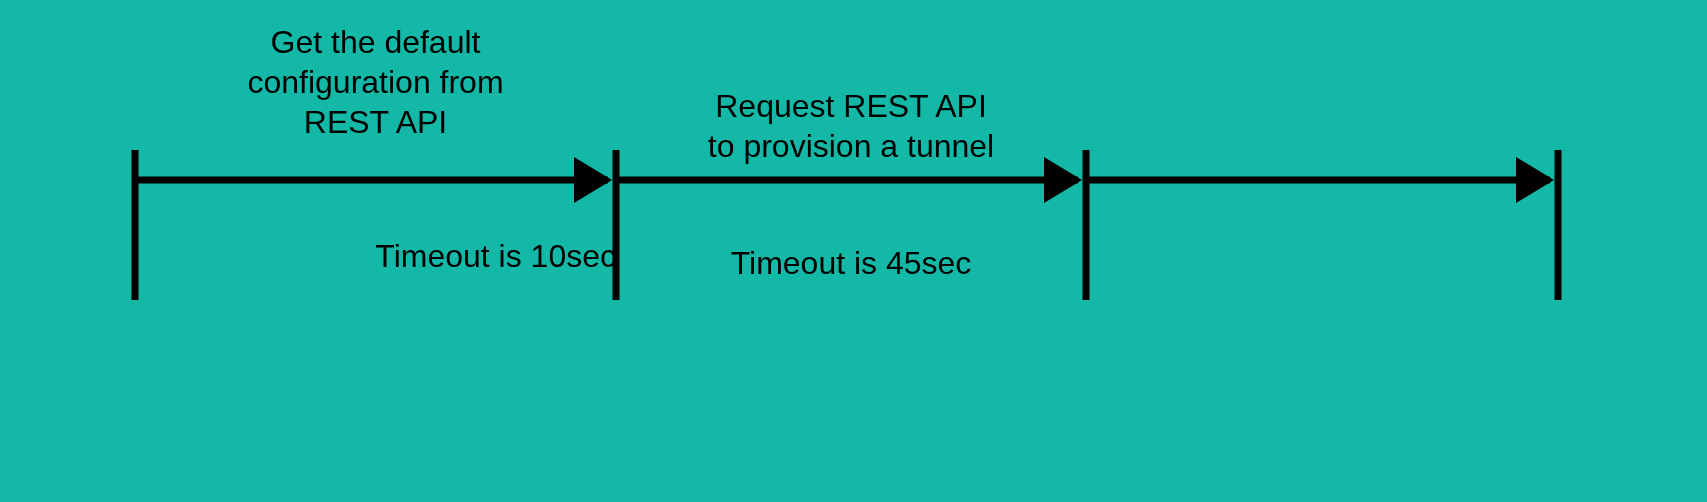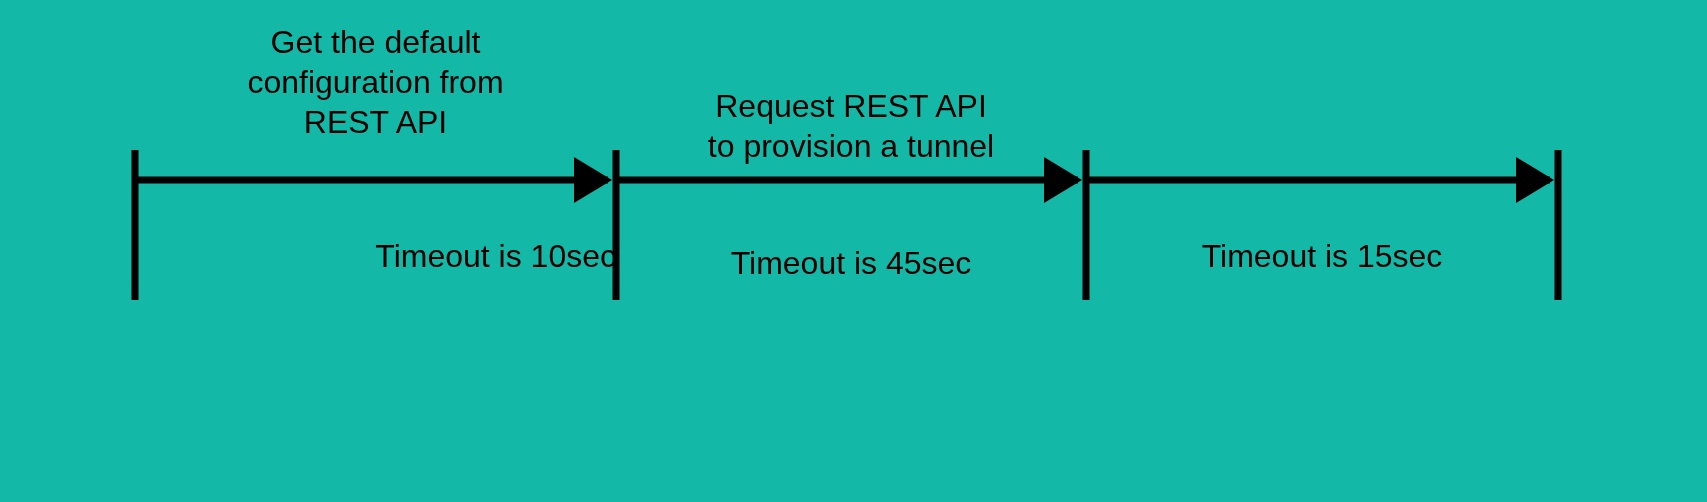--- a/index.html
+++ b/index.html
@@ -68,16 +68,15 @@
   </svg>
 
   <div class="seg-text seg-label-1">Get the default
 configuration from
 REST API</div>
   <div class="seg-text seg-label-2">Request REST API
 to provision a tunnel</div>
 
   <div class="seg-text seg-timeout-1">Timeout is 10sec</div>
   <div class="seg-text seg-timeout-2">Timeout is 45sec</div>
-  <div class="seg-text seg-timeout-3">Timeout is 15sec</div>
 
 
 </div>
 
 </body></html>

